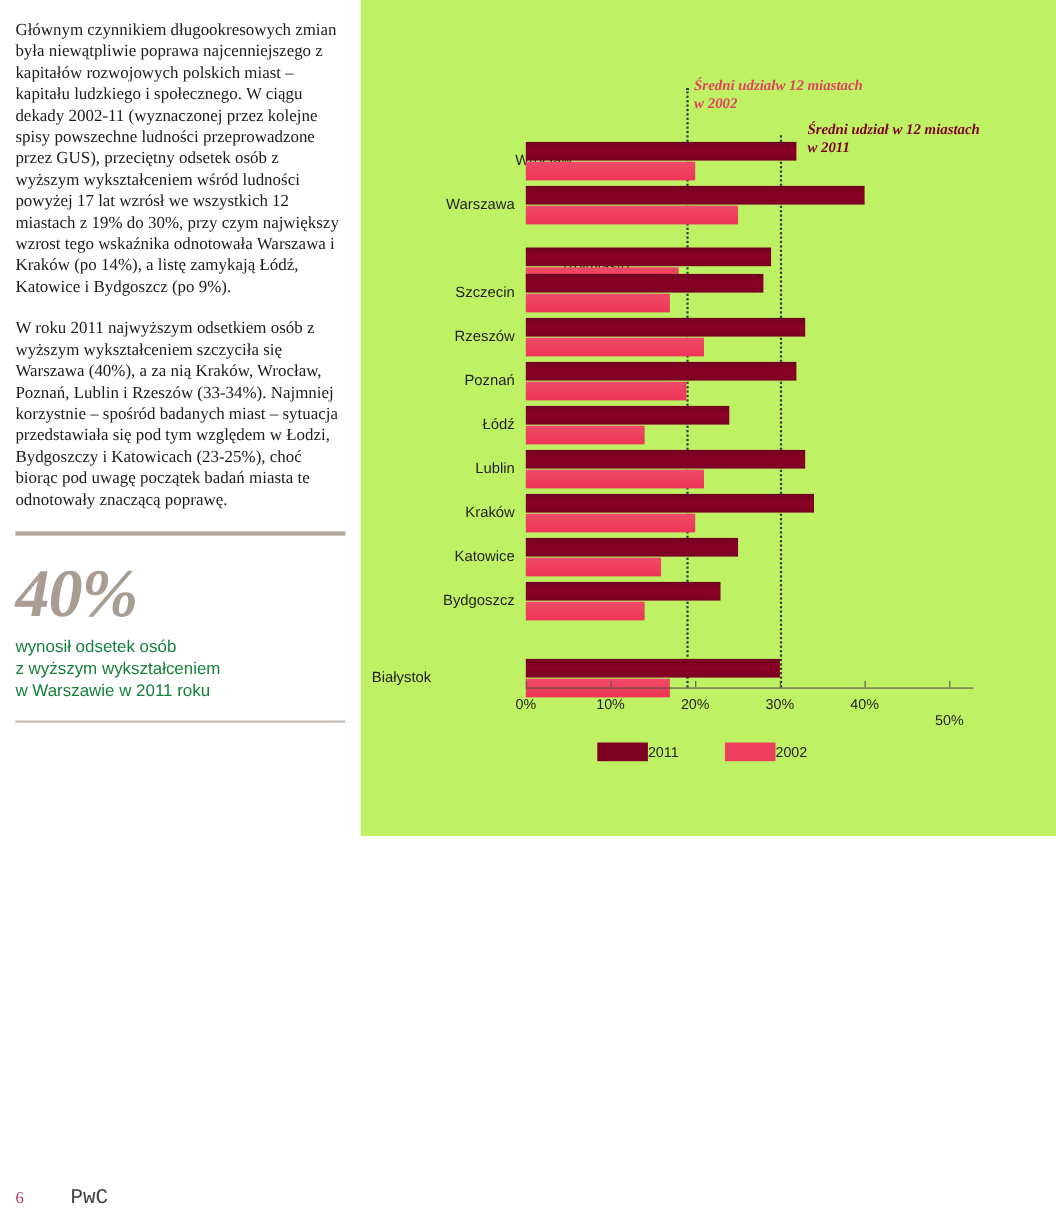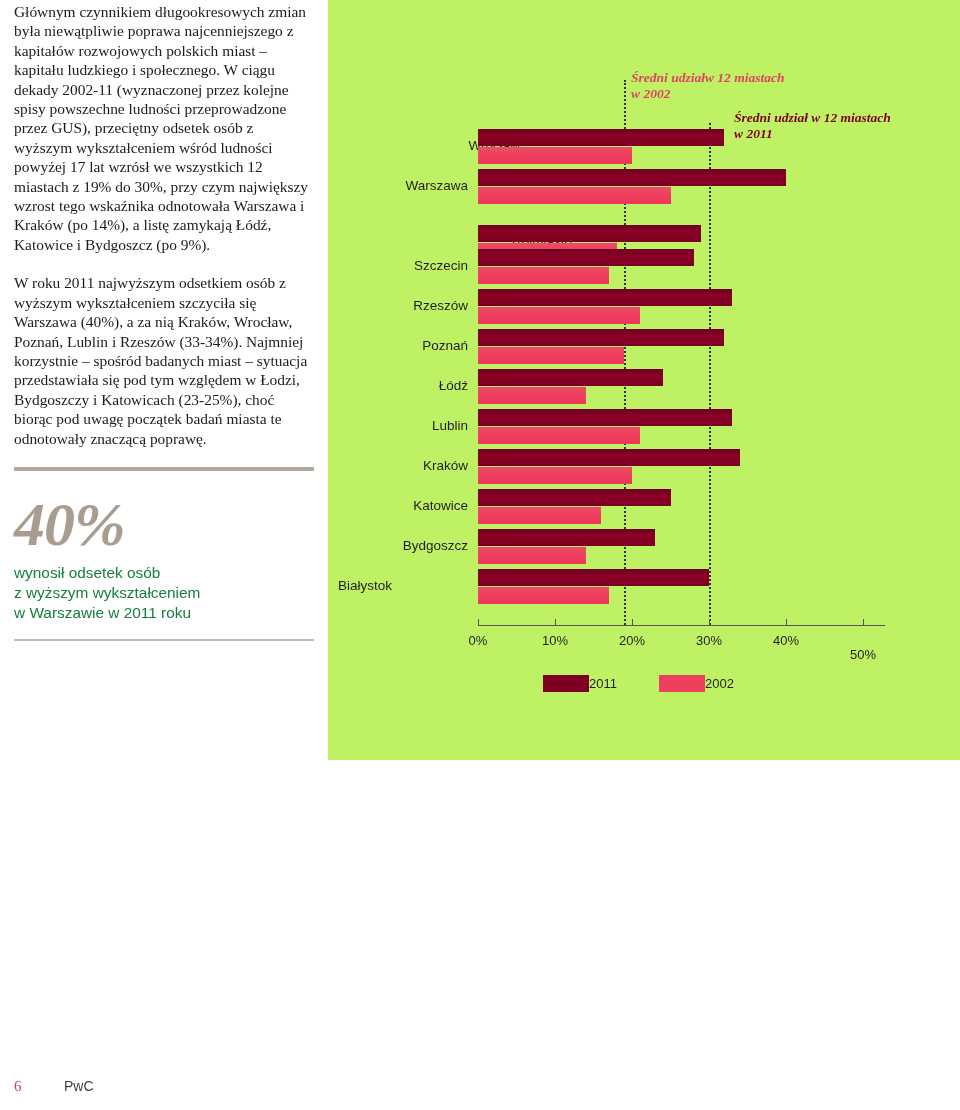--- a/index.html
+++ b/index.html
@@ -24,21 +24,21 @@
   }
   .body-para {
     font-family: "Liberation Serif", serif;
     font-size: 15.4px;
     line-height: 19.4px;
     color: #1b1b1b;
     margin: 0 0 19px 0;
     text-align: left;
     hyphens: none;
   }
-  #para-1 { padding-top: 2px; }
+  #para-1 { padding-top: 18px; }
 
   .rule {
     height: 4px;
     background: #b3a89e;
     width: 300px;
     margin: 0;
   }
   #rule-top { margin-top: 5px; }
   #rule-bottom { height: 2px; background: #c3bab2; margin-top: 16px; }
 
@@ -196,22 +196,22 @@
     display: flex;
     align-items: baseline;
   }
   #footer-page-number {
     font-family: "Liberation Serif", serif;
     font-size: 15px;
     color: #c0395c;
     width: 50px;
   }
   #footer-brand {
-    font-family: Liberation Sans, sans-serif;
-    font-size: 14px;
+    font-family: Liberation Mono, monospace;
+    font-size: 19px;
     color: #3f3f3f;
   }
 </style>
 </head>
 <body>
 
 <div id="left-column">
   <p class="body-para" id="para-1">Głównym czynnikiem długookresowych zmian była niewątpliwie poprawa najcenniejszego z kapitałów rozwojowych polskich miast – kapitału ludzkiego i społecznego. W ciągu dekady 2002-11 (wyznaczonej przez kolejne spisy powszechne ludności przeprowadzone przez GUS), przeciętny odsetek osób z wyższym wykształceniem wśród ludności powyżej 17 lat wzrósł we wszystkich 12 miastach z 19% do 30%, przy czym największy wzrost tego wskaźnika odnotowała Warszawa i Kraków (po 14%), a listę zamykają Łódź, Katowice i Bydgoszcz (po 9%).</p>
   <p class="body-para" id="para-2">W roku 2011 najwyższym odsetkiem osób z wyższym wykształceniem szczyciła się Warszawa (40%), a za nią Kraków, Wrocław, Poznań, Lublin i Rzeszów (33-34%). Najmniej korzystnie – spośród badanych miast – sytuacja przedstawiała się pod tym względem w Łodzi, Bydgoszczy i Katowicach (23-25%), choć biorąc pod uwagę początek badań miasta te odnotowały znaczącą poprawę.</p>
 
@@ -284,21 +284,21 @@
         <div class="row" style="top: 488px; width: 632px;">
           <div class="row-label">Katowice</div>
           <div class="bar bar-2011" style="width: 192.5px;"></div>
           <div class="bar bar-2002" style="width: 123.2px;"></div>
         </div>
         <div class="row" style="top: 528px; width: 632px;">
           <div class="row-label">Bydgoszcz</div>
           <div class="bar bar-2011" style="width: 177.1px;"></div>
           <div class="bar bar-2002" style="width: 107.8px;"></div>
         </div>
-        <div class="row" style="top: 568px; width: 556px;">
+        <div class="row" style="top: 598px; width: 556px;">
           <div class="row-label">Białystok</div>
           <div class="bar bar-2011" style="width: 231px;"></div>
           <div class="bar bar-2002" style="width: 130.9px;"></div>
         </div>
       </div>
   </div>
 
   <div id="axis" style="width: 407px;"></div>
   <div id="axis-ticks">
       <div class="axis-tick" style="position: absolute; left: 150px; top: 619px;"></div>

